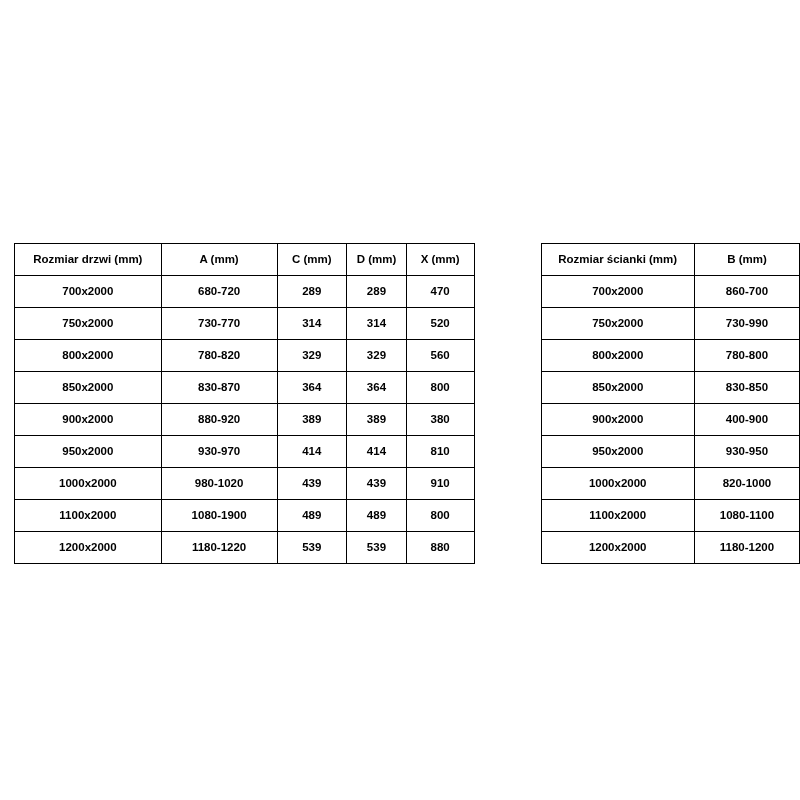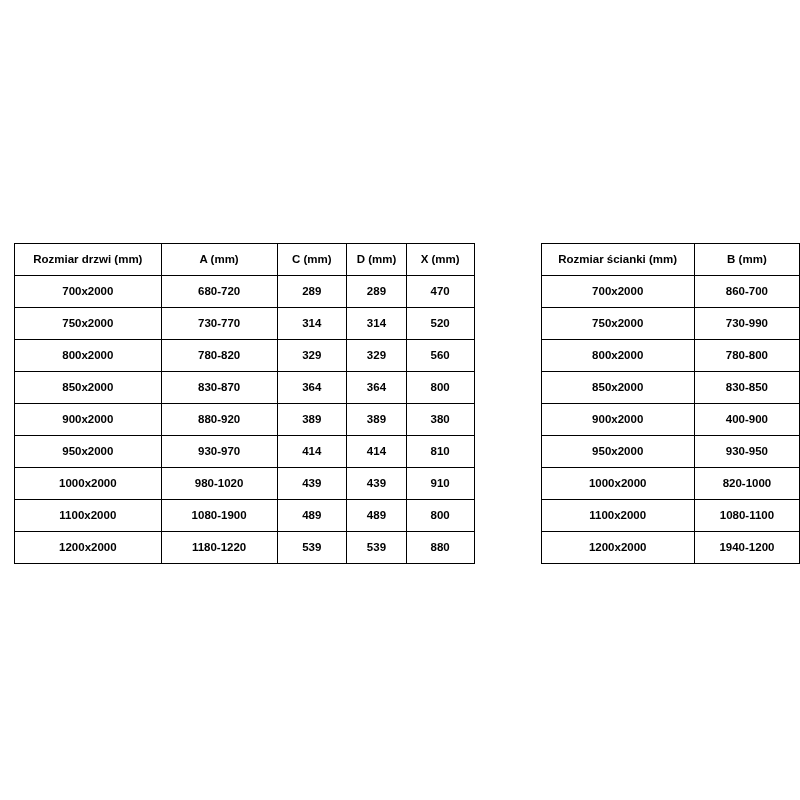--- a/index.html
+++ b/index.html
@@ -201,20 +201,20 @@
           <tr>
             <td>1000x2000</td>
             <td>820-1000</td>
           </tr>
           <tr>
             <td>1100x2000</td>
             <td>1080-1100</td>
           </tr>
           <tr>
             <td>1200x2000</td>
-            <td>1940-1200</td>
+            <td>1180-1200</td>
           </tr>
         </tbody>
       </table>
     </div>
 
   </div>
 </div>
 
 </body></html>

